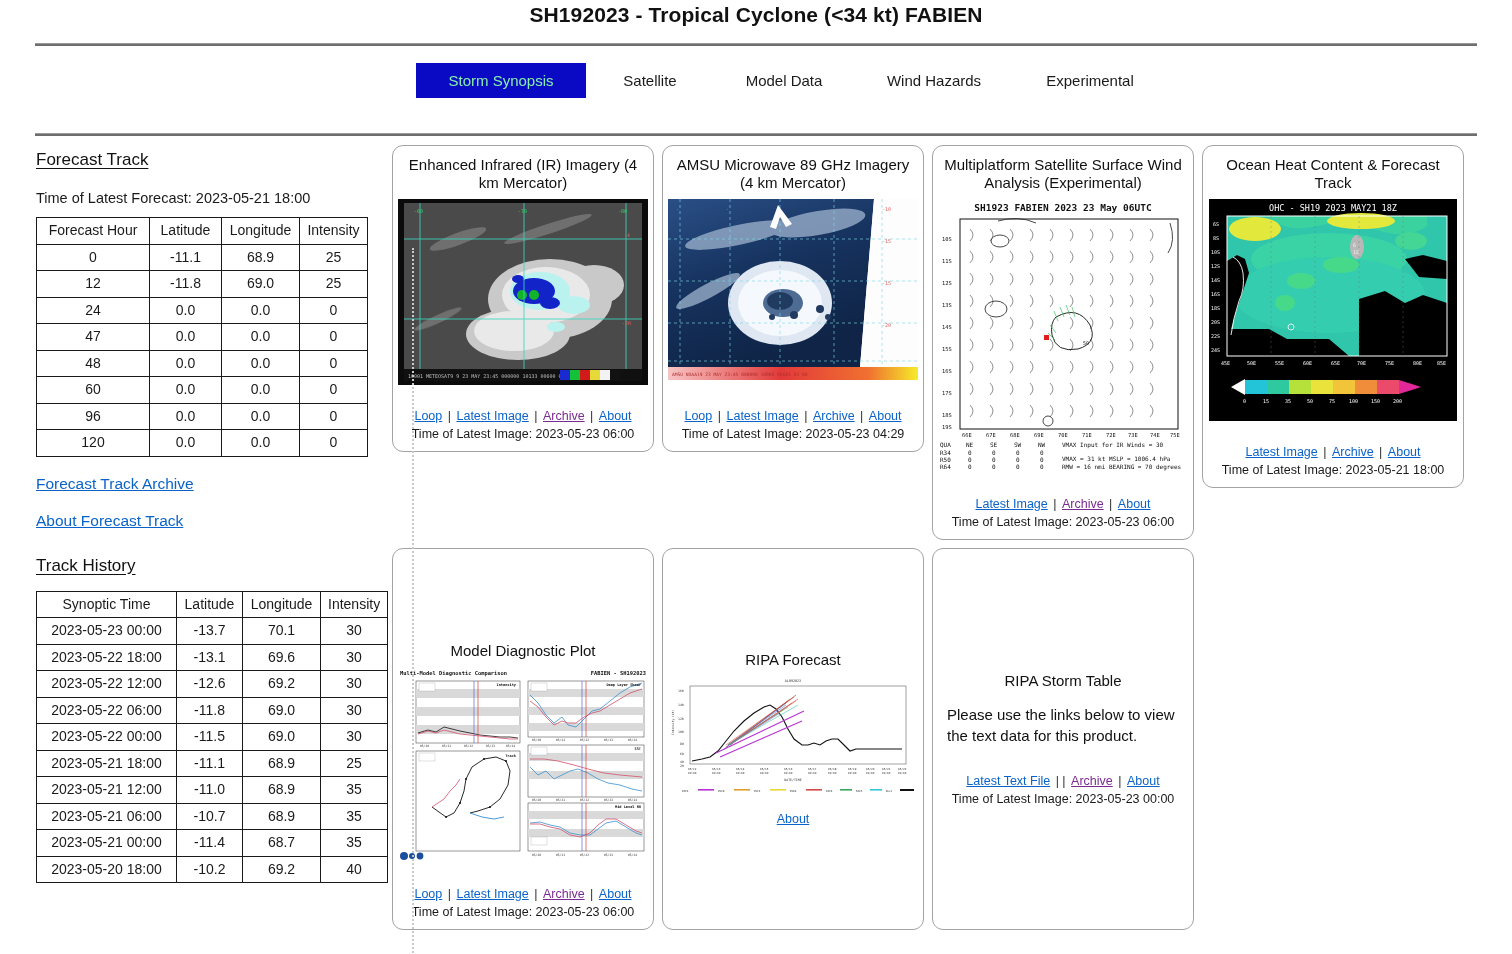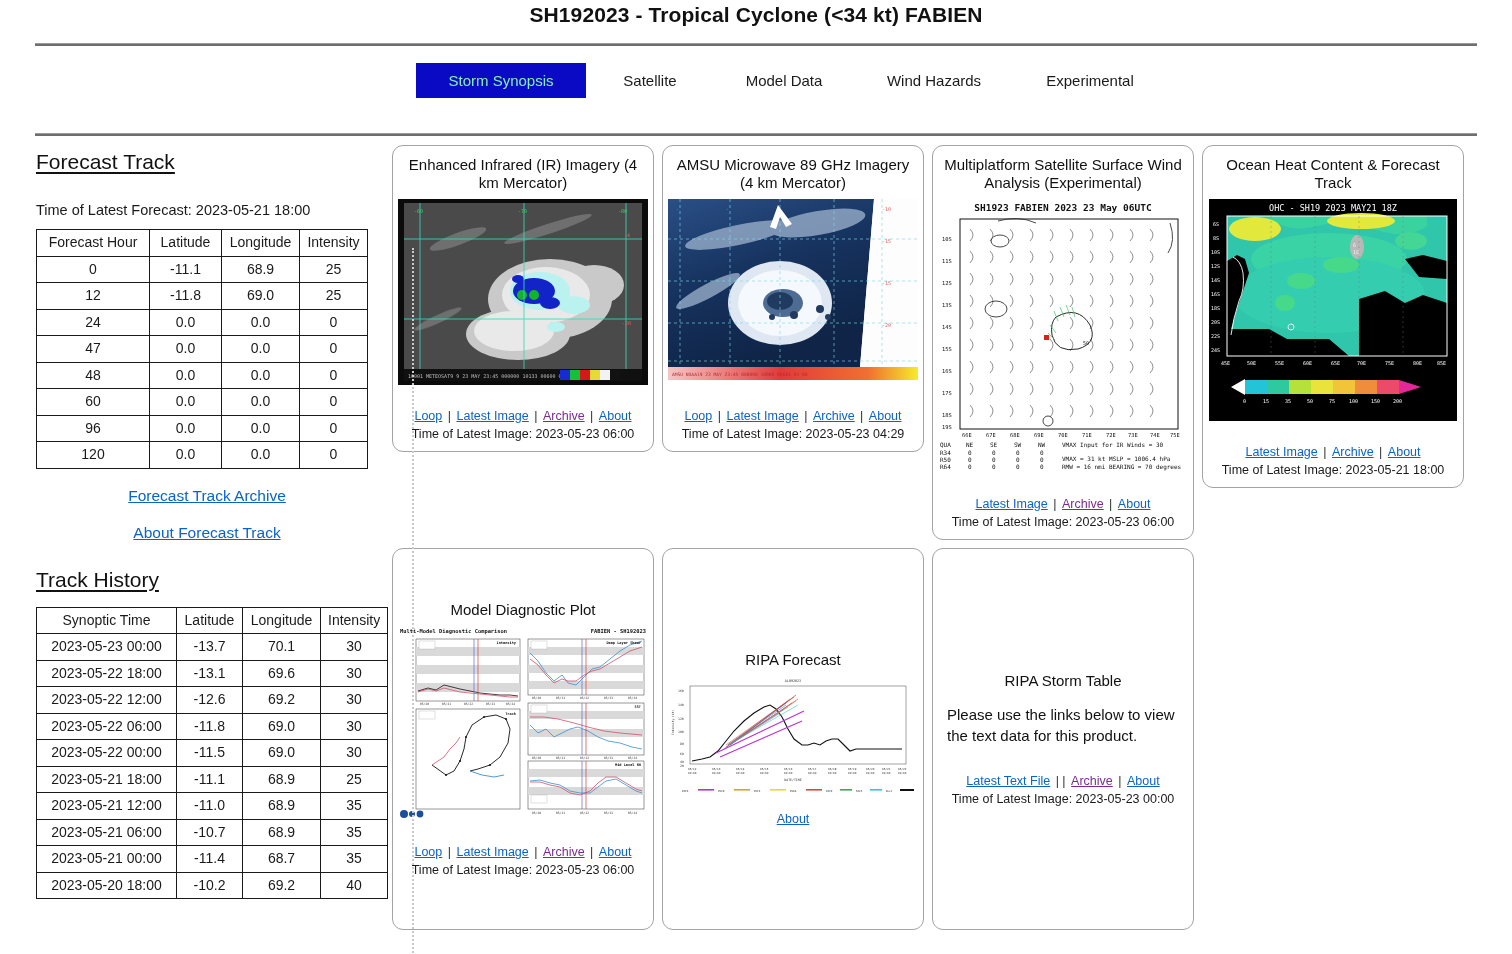--- a/index.html
+++ b/index.html
@@ -76,31 +76,31 @@
     border-left: 2px dotted #c9c9c9;
   }
   .right-col {
     flex: 1;
     padding-left: 14px;
     padding-right: 12px;
   }
 
   
   .sec-head {
-    font-size: 21px;
+    font-size: 17px;
     font-weight: 400;
     color: #111;
     text-decoration: underline;
     text-underline-offset: 3px;
     margin: 5px 0 0 0;
   }
   .sec-head.hist { margin-top: 26px; }
   .latest-line {
     font-size: 14.5px;
-    margin-top: 28px;
+    margin-top: 20px;
     margin-bottom: 11px;
     color: #1a1a1a;
   }
   table.grid {
     border-collapse: collapse;
     font-size: 14px;
     color: #1a1a1a;
     background: #fff;
   }
   table.grid th, table.grid td {
@@ -121,21 +121,21 @@
   table.grid.hist th:nth-child(3), table.grid.hist td:nth-child(3) { min-width: 78px; }
   table.grid.hist th:nth-child(4), table.grid.hist td:nth-child(4) { min-width: 66px; }
 
   a.lnk {
     color: #0b63c9;
     text-decoration: underline;
     font-size: 14.5px;
     cursor: pointer;
   }
   a.lnk.visited { color: #7a2b8f; }
-  .left-links { margin-top: 18px; text-align: center; }
+  .left-links { margin-top: 18px; }
   .left-links a { display: block; margin-bottom: 19px; font-size: 15.5px; }
 
   
   .card-row { display: flex; gap: 8px; align-items: flex-start; }
   .card-row.row2 { margin-top: 8px; }
   .card {
     border: 1px solid #a3a3a3;
     border-radius: 11px;
     background: #fff;
     width: 262px;
@@ -165,21 +165,21 @@
     text-align: left;
     color: #111;
     line-height: 1.4;
     padding: 14px 8px 4px 8px;
     align-self: stretch;
   }
   .thumb { margin-top: 6px; display: block; }
 
   
   .card.r2 { height: 382px; justify-content: center; }
-  .card.r2.mdp { justify-content: center; }
+  .card.r2.mdp { justify-content: flex-end; }
 </style>
 </head>
 <body>
 
 <div class="page">
 
   <div class="page-title">SH192023 - Tropical Cyclone (&lt;34 kt) FABIEN</div>
   <div class="hrule top"></div>
 
   <div class="tabbar">

